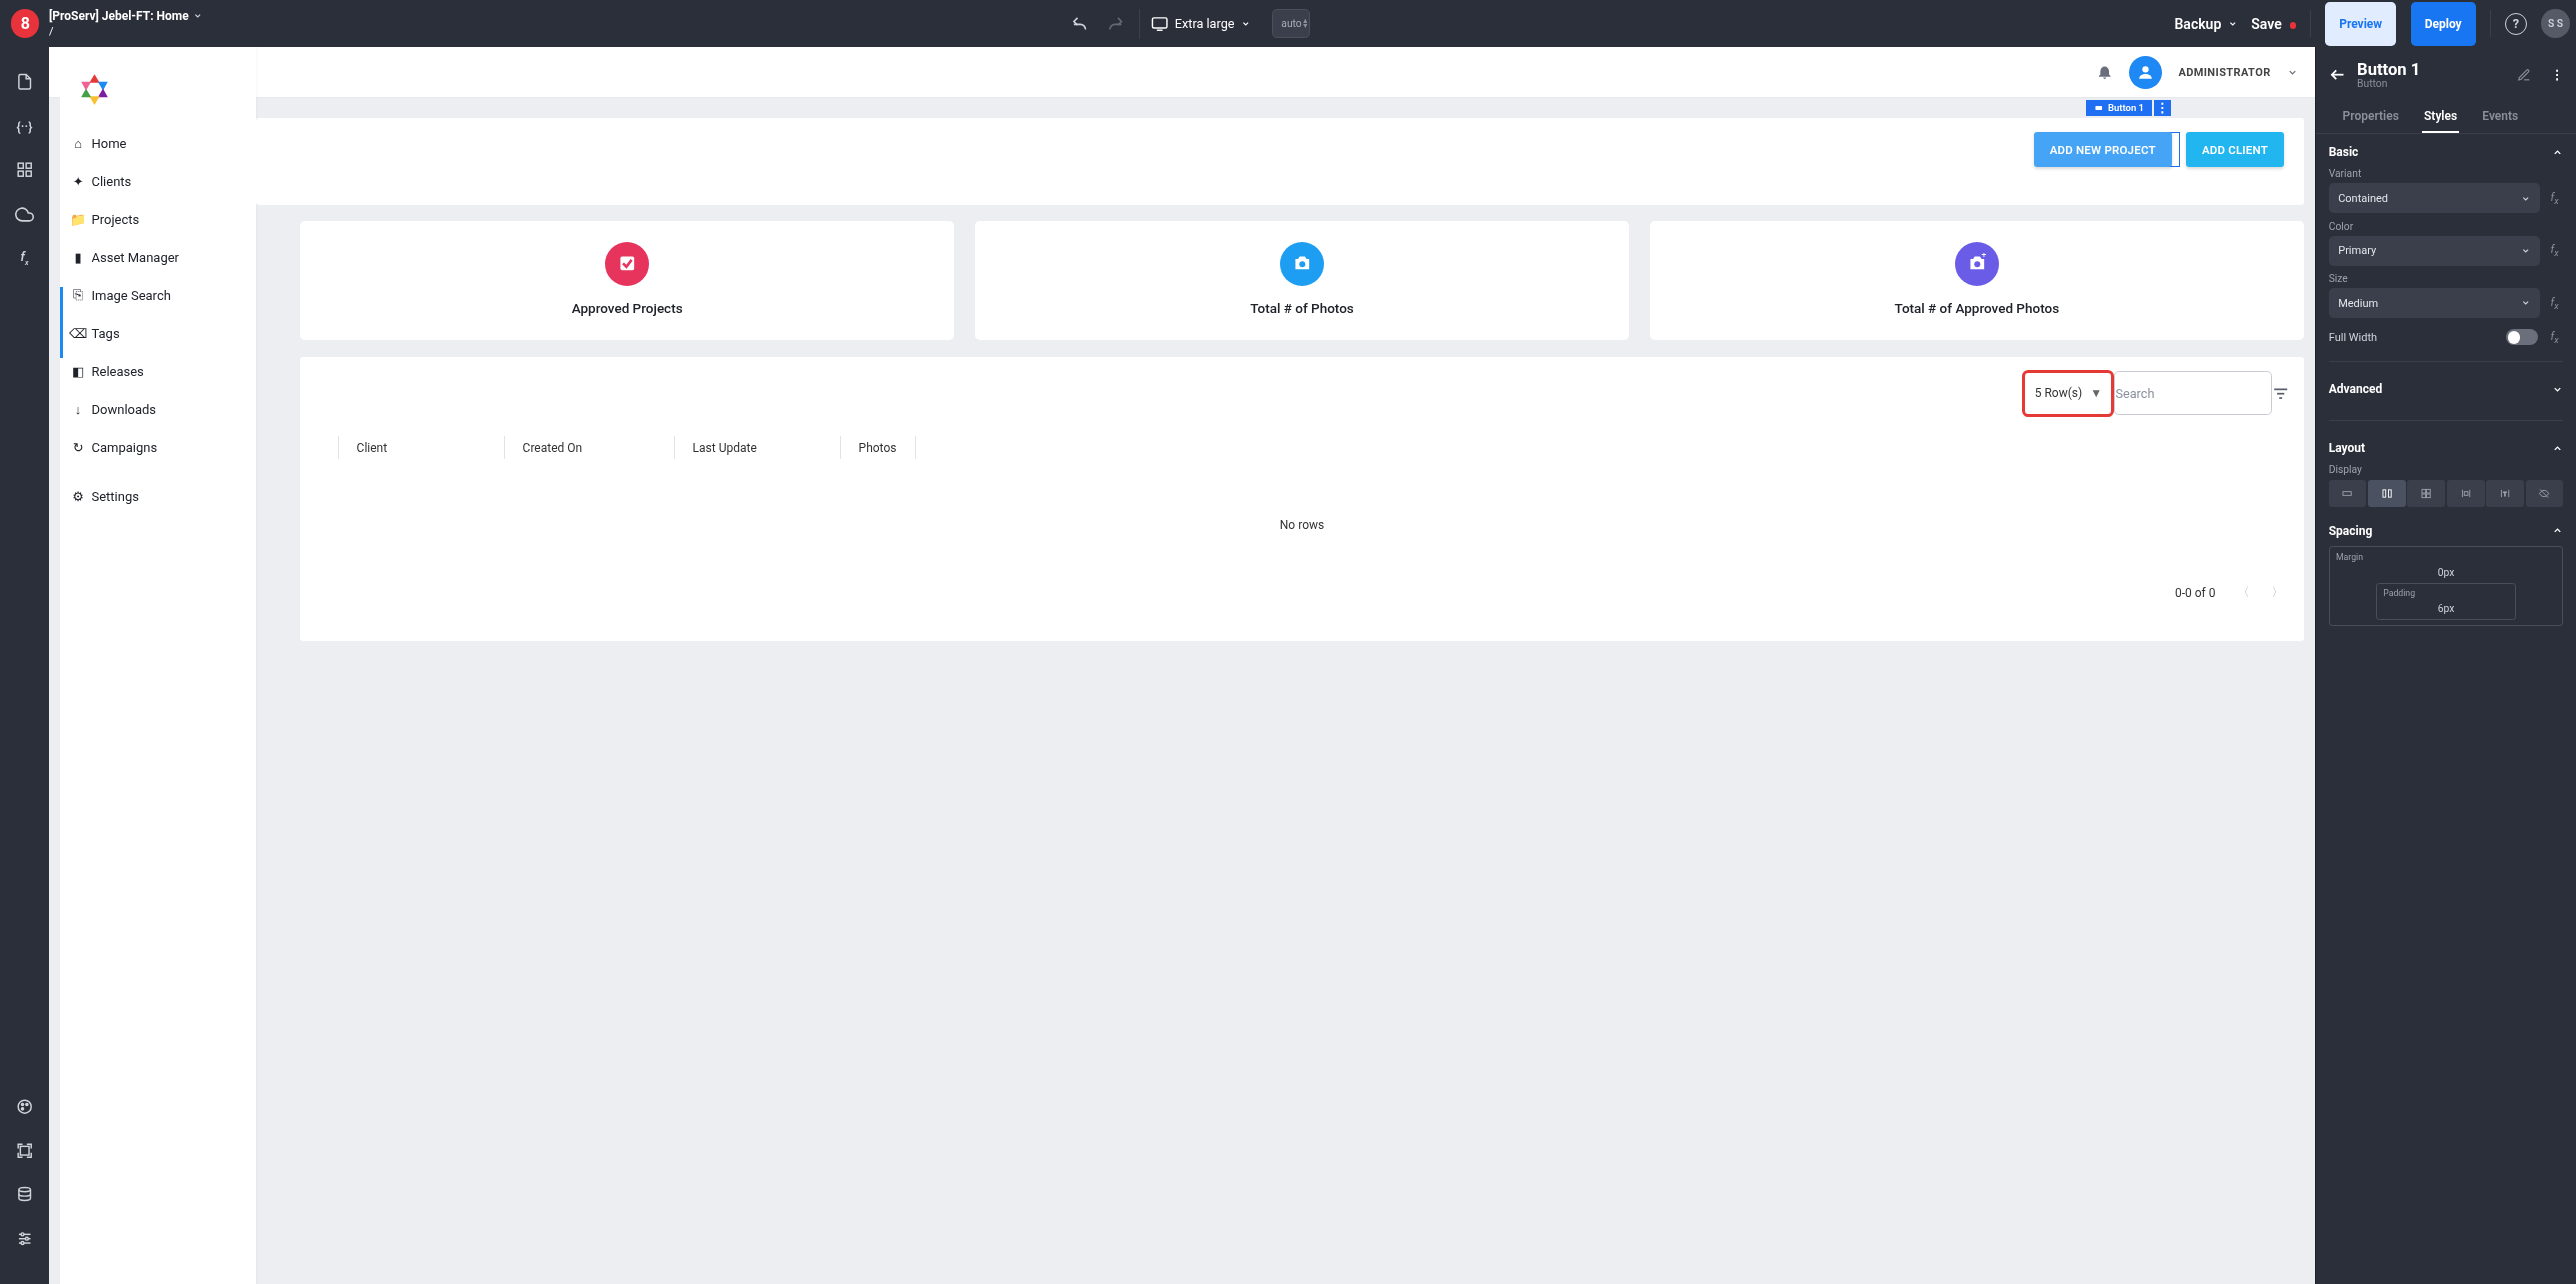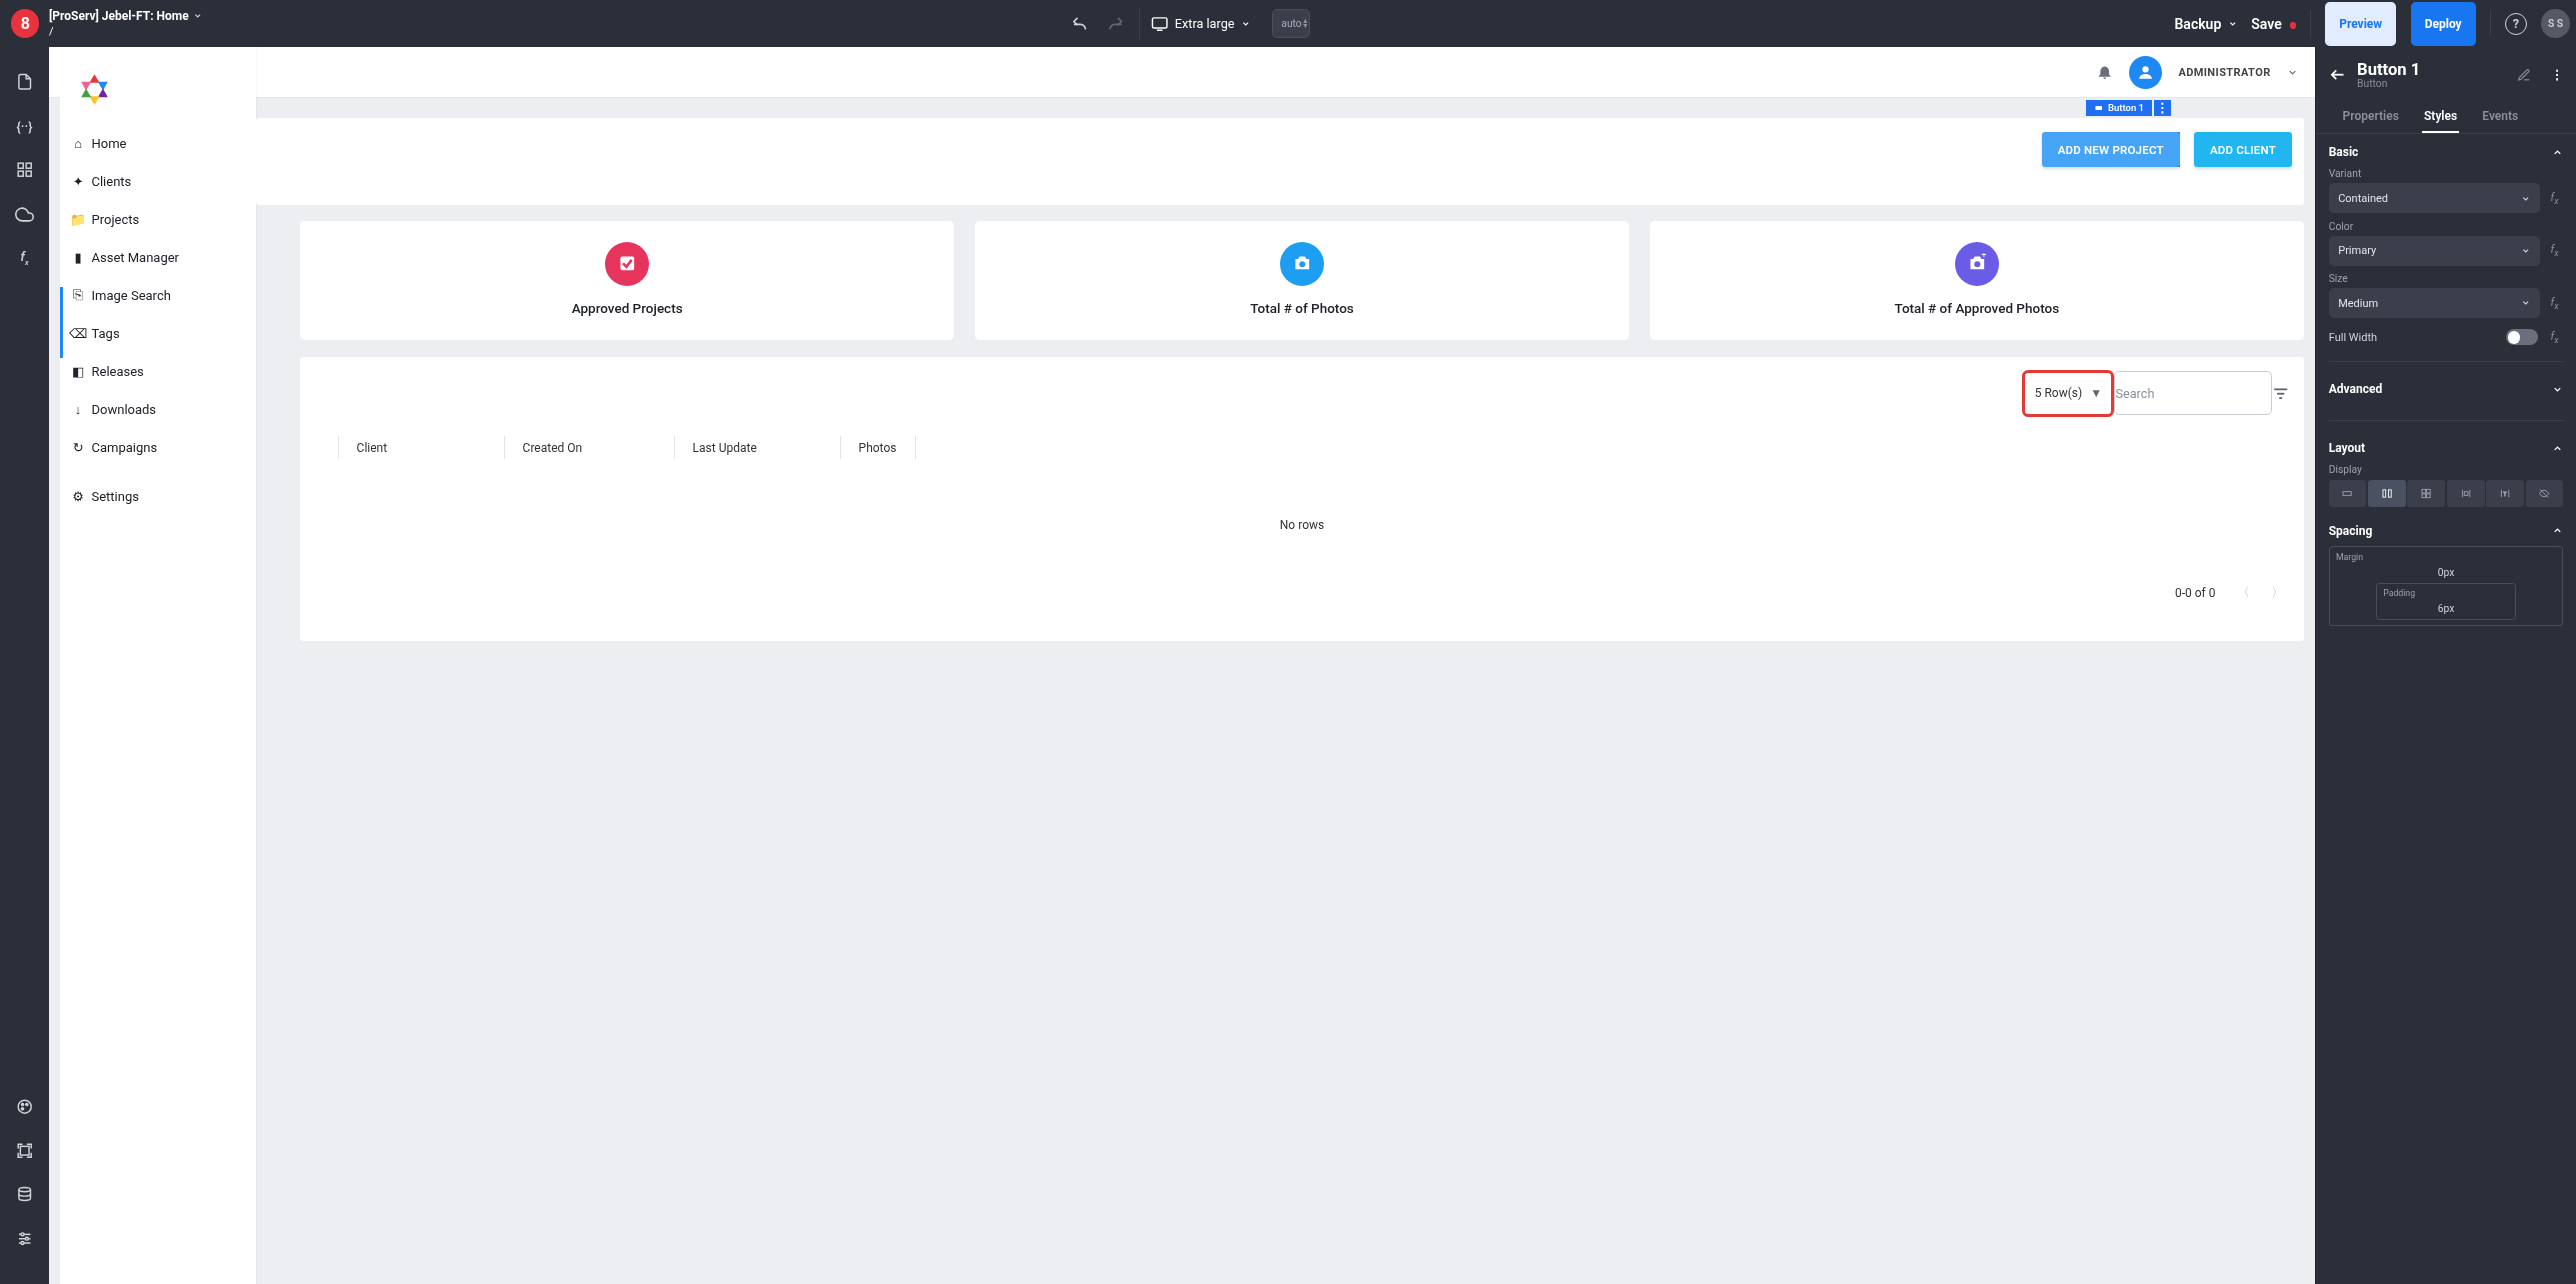--- a/index.html
+++ b/index.html
@@ -43,21 +43,21 @@
 
   .sidebar { position:absolute; top:0; left:11px; bottom:0; width:196px; background:#fff; box-shadow: 1.6px 0 0 rgba(0,0,0,0.02); }
   .sb-logo { width:41px;height:41px; margin:22px 0 14.2px 14.2px;}
   .sb-item { height:38px; display:flex; align-items:center; gap:6.3px; padding-left:11px; color:#20232a; font-size:13px; cursor:pointer;}
   .sb-item .ic{width:14.2px;display:inline-flex;justify-content:center;color:#20232a;}
   .blue-indicator{position:absolute;left:0;top:240px;width:3.2px;height:71px;background:#1e88f5;}
 
   .content { position:absolute; left:207px; right:11px; top:0; bottom:0; overflow:hidden;}
   .hero { background:#fff; margin-top:71px; padding:24px 24px 24px 24px; border-radius:3.2px; position:relative;}
   .hero h1 { font-size:33px; font-weight:700; color:#20232a; margin-left:-174px; }
-  .hero-btns { position:absolute; right:12px; top:14.2px; display:flex; gap:14.2px;}
+  .hero-btns { position:absolute; right:20px; top:14.2px; display:flex; gap:14.2px;}
   .mui-btn { height:35px; padding:0 16px; border-radius:3.2px; font-weight:600; font-size:11.5px; letter-spacing:0.2px; color:#fff; border:none; cursor:pointer; box-shadow:0 1.6px 3.2px rgba(0,0,0,0.15);}
   .mui-primary{background:#45a4f5;}
   .mui-secondary{background:#21b6f0;}
   .sel-tag { position:absolute; right:133px; top:-18px; display:flex; align-items:stretch;}
   .sel-tag .lbl{background:#1e6ff2;color:#fff;font-size:9.5px;font-weight:600;padding:2.4px 8px;display:flex;align-items:center;gap:4.7px;}
   .sel-tag .menu{background:#1e6ff2;color:#fff;width:17.4px;display:flex;align-items:center;justify-content:center;margin-left:1.6px;font-weight:700;}
   .sel-outline{position:absolute;right:124px;top:14.2px;width:130px;height:35px;border:1.2px solid #1e6ff2;pointer-events:none;}
 
   .cards { display:flex; gap:20.6px; margin-top:16px; margin-left:44px;}
   .card { flex:1; background:#fff; border-radius:4.7px; padding:20.6px 8px 24px; display:flex; flex-direction:column; align-items:center; gap:14.2px;}

